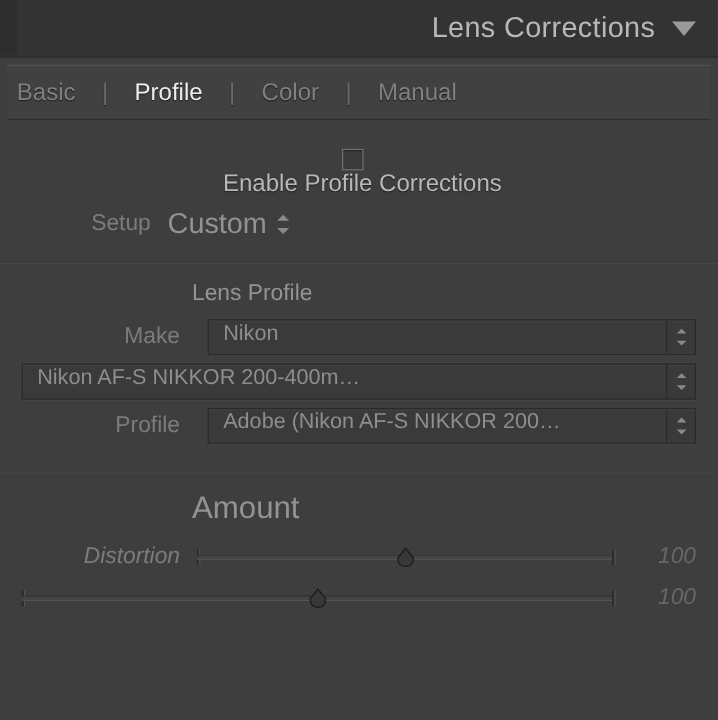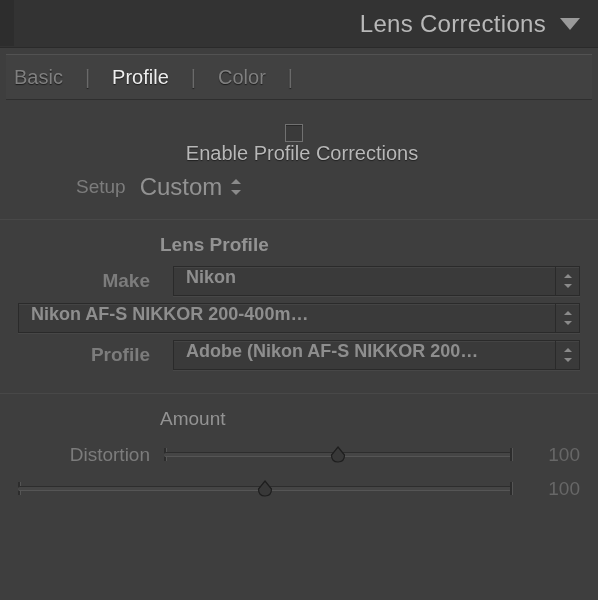--- a/index.html
+++ b/index.html
@@ -125,21 +125,21 @@
   }
   
   .divider {
     height: 1px;
     background: #333333;
     border-bottom: 1px solid #484848;
     margin: 0 -18px;
   }
   
   
-  .section { padding-top: 14px; padding-bottom: 16px; font-weight: bold; }
+  .section { padding-top: 14px; padding-bottom: 16px; }
   .section-title {
     font-size: 19px;
     color: #939393;
     margin-left: 142px;
     margin-bottom: 10px;
   }
   .field-row {
     display: flex;
     align-items: center;
     margin-bottom: 7px;
@@ -178,28 +178,30 @@
     justify-content: center;
   }
   .dropdown-handle .updown { width:10px; height:14px; }
   .dropdown-handle .updown::before { border-left-width:4px; border-right-width:4px; border-bottom-width:4px; }
   .dropdown-handle .updown::after { border-left-width:4px; border-right-width:4px; border-top-width:4px; }
   .dropdown-text { max-width: calc(100% - 30px); overflow:hidden; text-overflow:ellipsis; }
   
   
   .amount-section { padding-top: 14px; }
   .amount-title {
-    font-size: 19px;
+    font-size: 26px;
     color: #939393;
     margin-left: 142px;
     margin-bottom: 14px;
   }
   .slider-row {
     display: flex;
+    align-items: center;
     margin-bottom: 12px;
+    font-style: italic;
   }
   .slider-label {
     width: 132px;
     text-align: right;
     font-size: 19px;
     color: #7c7c7c;
     margin-right: 14px;
   }
   .slider {
     flex: 1;
@@ -251,20 +253,21 @@
     <span class="collapse-icon"></span>
   </div>
 
   <div class="tabs">
     <span class="tab">Basic</span>
     <span class="tab-sep">|</span>
     <span class="tab active">Profile</span>
     <span class="tab-sep">|</span>
     <span class="tab">Color</span>
     <span class="tab-sep">|</span>
+    <span class="tab">Manual</span>
   </div>
 
   <div class="body">
 
     <div class="enable-row">
       <div class="checkbox"></div>
       <span class="enable-label">Enable Profile Corrections</span>
     </div>
 
     <div class="setup-row">

